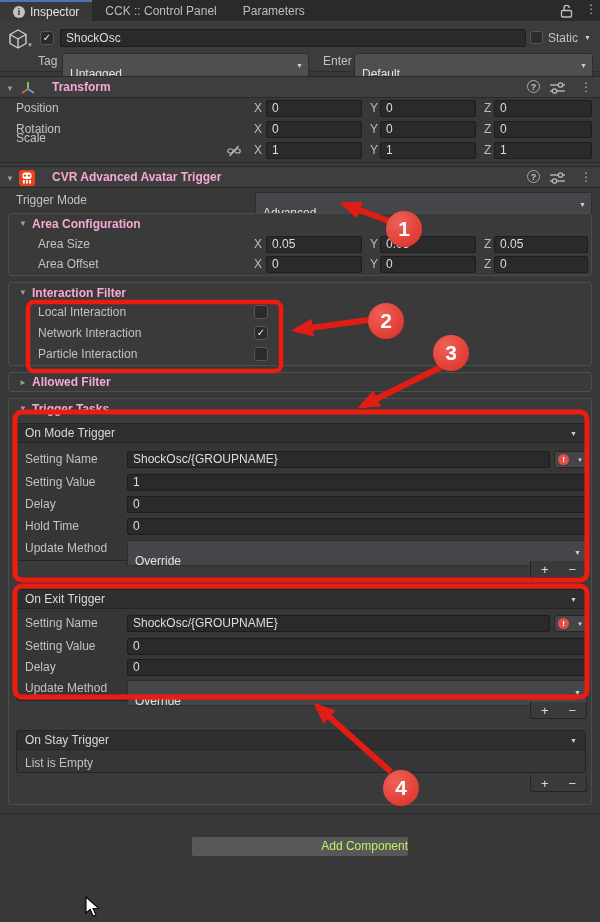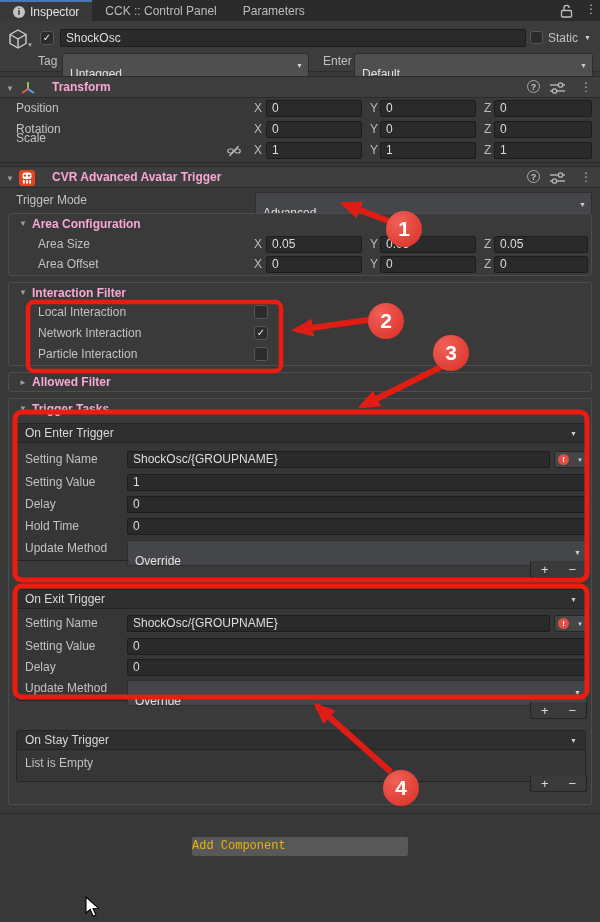--- a/index.html
+++ b/index.html
@@ -41,21 +41,21 @@
   .chip{position:absolute;width:57px;height:17px;background:#3a3a3a;border:1px solid #242424;border-top:none;
         border-radius:0 0 3px 3px;box-sizing:border-box;display:flex;justify-content:space-around;align-items:center;}
   .chip span{color:#dcdcdc;font-size:13px;line-height:15px;}
   .err-btn{position:absolute;width:33px;height:17px;background:#454545;border:1px solid #262626;border-radius:3px;
            box-sizing:border-box;}
   .err-dot{position:absolute;left:3px;top:2px;width:11px;height:11px;border-radius:50%;background:#e05049;color:#fff;
            font-size:8px;font-weight:bold;line-height:11px;text-align:center;}
   .err-caret{position:absolute;right:3px;top:5px;font-size:6px;color:#cfcfcf;}
   
   .addc{position:absolute;left:191px;top:836px;width:218px;height:21px;background:#585858;border:1px solid #383838;
-        border-radius:3px;box-sizing:border-box;color:#eab308;text-align:left;line-height:19px;font-family:Liberation Mono, monospace;}
+        border-radius:3px;box-sizing:border-box;color:#bef264;text-align:right;line-height:19px;}
   .divider{position:absolute;left:0;width:600px;height:1px;background:#2a2a2a;}
   
   .overlay{position:absolute;left:0;top:0;pointer-events:none;}
   .circle{position:absolute;width:36px;height:36px;border-radius:50%;
           background:radial-gradient(circle at 35% 30%, #ef6157, #da2d24);
           color:#fff;font-weight:bold;font-size:21px;line-height:36px;text-align:center;pointer-events:none;}
 </style>
 </head>
 <body>
 
@@ -214,21 +214,21 @@
   <div class="box" style="top:372px;height:20px"></div>
   <span class="fold" style="left:19px;top:378px">►</span>
   <span class="lbl bold" style="left:32px;top:374px">Allowed Filter</span>
 
   <div class="box" style="top:398px;height:407px"></div>
   <span class="fold" style="left:19px;top:404px">▼</span>
   <span class="lbl bold" style="left:32px;top:401px">Trigger Tasks</span>
 
   <div class="list" style="left:16px;top:423px;width:570px;height:138px">
     <div class="list-hdr">
-      <span>On Enter Trigger</span>
+      <span>On Mode Trigger</span>
       <span class="caret" style="right:8px">▼</span>
     </div>
     <span class="lbl" style="left:8px;top:27px">Setting Name</span>
     <div class="field" style="left:110px;top:27px;width:423px">ShockOsc/{GROUPNAME}</div>
     <div class="err-btn" style="left:537px;top:27px">
       <span class="err-dot">!</span>
       <span class="err-caret">▼</span>
     </div>
     <span class="lbl" style="left:8px;top:50px">Setting Value</span>
     <div class="field" style="left:110px;top:50px;width:460px">1</div>
@@ -266,21 +266,21 @@
     <div class="dd" style="left:110px;top:90px;width:460px">
       <span>Override</span>
       <span class="caret">▼</span>
     </div>
   </div>
   <div class="chip" style="left:530px;top:702px">
     <span>+</span>
     <span>−</span>
   </div>
 
-  <div class="list" style="left:16px;top:730px;width:570px;height:52px">
+  <div class="list" style="left:16px;top:730px;width:570px;height:43px">
     <div class="list-hdr">
       <span>On Stay Trigger</span>
       <span class="caret" style="right:8px">▼</span>
     </div>
     <span class="lbl" style="left:8px;top:24px">List is Empty</span>
   </div>
   <div class="chip" style="left:530px;top:775px">
     <span>+</span>
     <span>−</span>
   </div>

